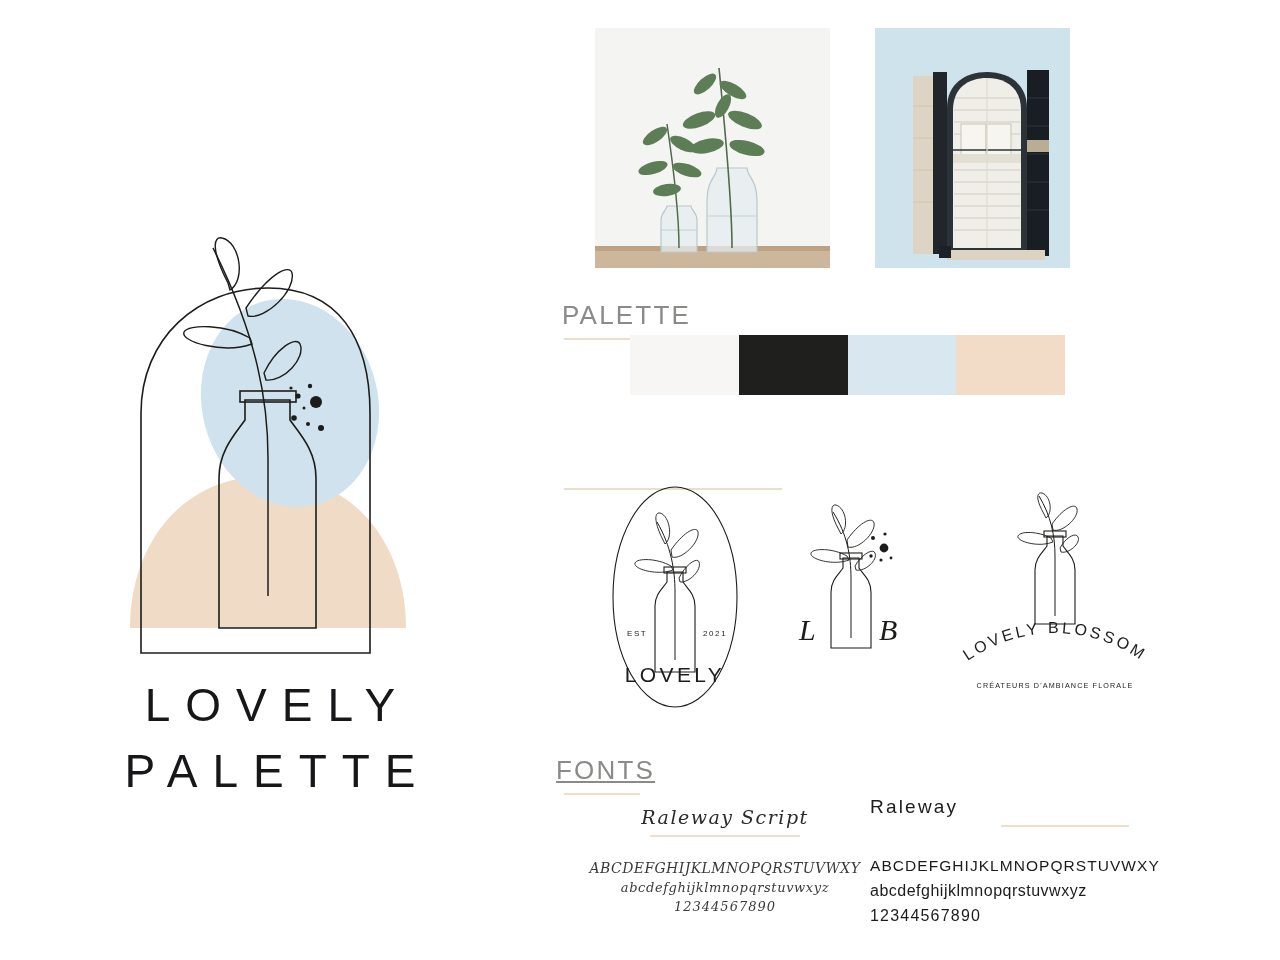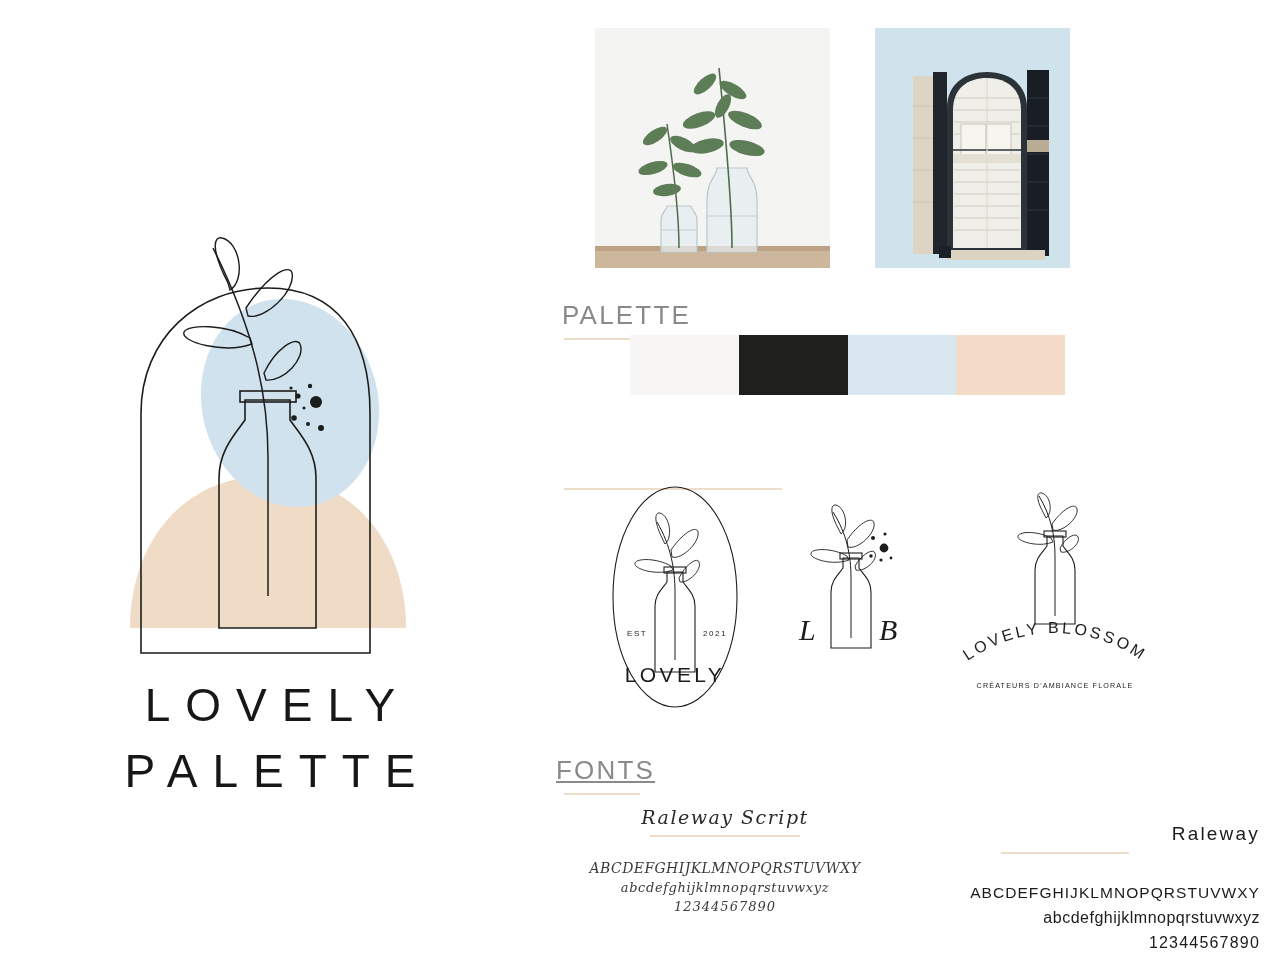--- a/index.html
+++ b/index.html
@@ -144,22 +144,21 @@
     left: 20px;
     top: 58px;
     width: 330px;
     text-align: center;
   }
   #font-sans-col {
     position: absolute;
     left: 330px;
     top: 48px;
     width: 390px;
-    text-align: right;
-    margin-top: 27px;
+    text-align: left;
   }
   .font-name-script {
     font-family: "DejaVu Serif", serif;
     font-style: italic;
     font-size: 19px;
     letter-spacing: 1.5px;
     color: #2a2a2a;
     white-space: nowrap;
   }
   .font-name-sans {

